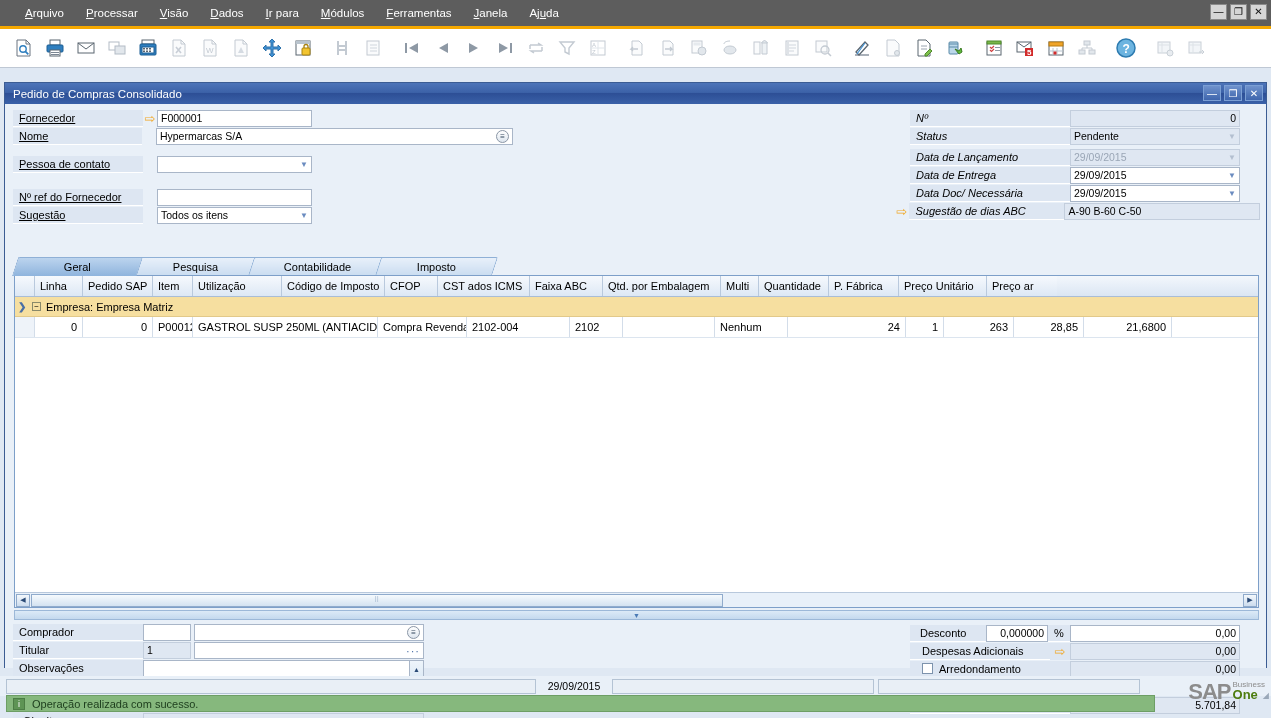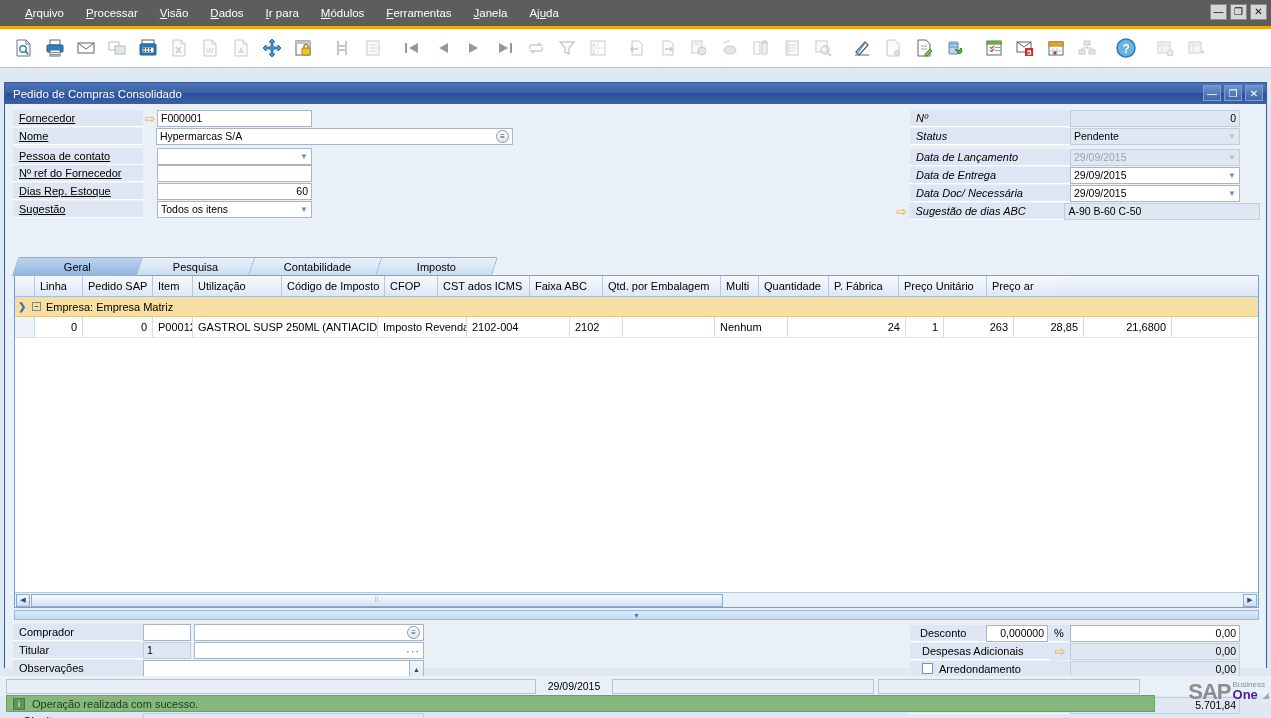--- a/index.html
+++ b/index.html
@@ -185,21 +185,21 @@
     display:flex; align-items:center; justify-content:center; margin-right:7px;
     border:1px solid #4c7d45;
   }
   #saplogo {
     position:absolute; right:6px; top:680px; display:flex; align-items:flex-end;
     font-family:"Liberation Sans", sans-serif;
   }
   #saplogo .sap { font-size:22px; font-weight:bold; color:#8c8c8c; letter-spacing:-1px; line-height:20px;}
   #saplogo .b1 { display:flex; flex-direction:column; line-height:9px; margin-left:2px; padding-bottom:1px;}
   #saplogo .b1 .t { font-size:8px; color:#8c8c8c; }
-  #saplogo .b1 .o { font-size:13px; color:#4c1d95; font-weight:bold; line-height:12px;}
+  #saplogo .b1 .o { font-size:13px; color:#4d7c0f; font-weight:bold; line-height:12px;}
   #resizegrip { position:absolute; right:2px; bottom:18px; font-size:8px; color:#9aa8b8; }
   
   .cbx { width:11px; height:11px; border:1px solid #7d93ad; background:#fff; display:inline-block; margin-right:6px; vertical-align:-1px;}
   
   .spin {
     width:14px; background:linear-gradient(to bottom,#eef5fb,#cfe0f0);
     border-left:1px solid #a9b6c8; display:flex; flex-direction:column;
   }
   .spin div { flex:1; display:flex; align-items:center; justify-content:center; font-size:7px; color:#2a4a76;}
   .ellip { margin-left:auto; color:#4a6fa5; font-size:11px; letter-spacing:1px; line-height:10px;}
@@ -518,40 +518,35 @@
 
       <div class="frow" style="margin-top:1px">
         <div class="flabel">Nome</div>
         <div style="width:14px"></div>
         <div class="fval" style="width:360px">
           <span>Hypermarcas S/A</span>
           <span class="circbtn">≡</span>
         </div>
       </div>
 
-      <div class="frow" style="margin-top:3px">
+      <div class="frow" style="margin-top:11px">
         <div class="flabel">Pessoa de contato</div>
         <div style="width:14px"></div>
         <div class="fval" style="width:155px">
           <span></span>
           <span class="dd">▼</span>
         </div>
       </div>
 
-      <div class="frow" style="margin-top:0">
+      <div class="frow" style="margin-top:16px">
         <div class="flabel">Nº ref do Fornecedor</div>
         <div style="width:14px"></div>
         <div class="fval" style="width:155px"></div>
       </div>
 
-      <div class="frow" style="margin-top:1px">
-        <div class="flabel">Dias Rep. Estoque</div>
-        <div style="width:14px"></div>
-        <div class="fval right" style="width:155px">60</div>
-      </div>
 
       <div class="frow" style="margin-top:1px">
         <div class="flabel">Sugestão</div>
         <div style="width:14px"></div>
         <div class="fval" style="width:155px">
           <span>Todos os itens</span>
           <span class="dd">▼</span>
         </div>
       </div>
     </div>
@@ -635,21 +630,21 @@
         <span class="minus">−</span>
         <span>Empresa: Empresa Matriz</span>
       </div>
 
       <div class="grow">
         <div class="gc" style="width:20px;background:#eef3f9"></div>
         <div class="gc r" style="width:48px">0</div>
         <div class="gc r" style="width:70px">0</div>
         <div class="gc" style="width:40px">P000128</div>
         <div class="gc" style="width:185px">GASTROL SUSP 250ML  (ANTIACIDO)</div>
-        <div class="gc" style="width:89px">Imposto Revenda</div>
+        <div class="gc" style="width:89px">Compra Revenda</div>
         <div class="gc" style="width:103px">2102-004</div>
         <div class="gc" style="width:53px">2102</div>
         <div class="gc" style="width:92px"></div>
         <div class="gc" style="width:73px">Nenhum</div>
         <div class="gc r" style="width:118px">24</div>
         <div class="gc r" style="width:38px">1</div>
         <div class="gc r" style="width:70px">263</div>
         <div class="gc r" style="width:70px">28,85</div>
         <div class="gc r" style="width:88px">21,6800</div>
         <div class="gc" style="width:70px;border-right:none"></div>

